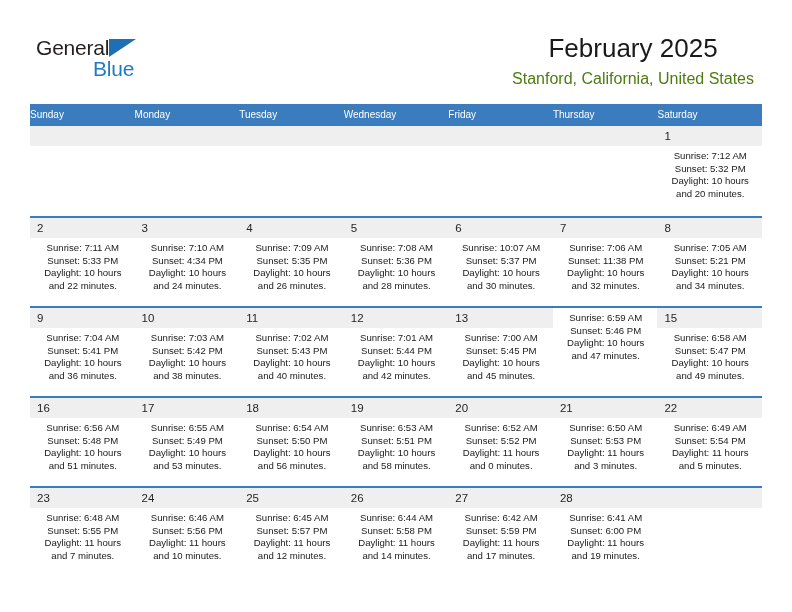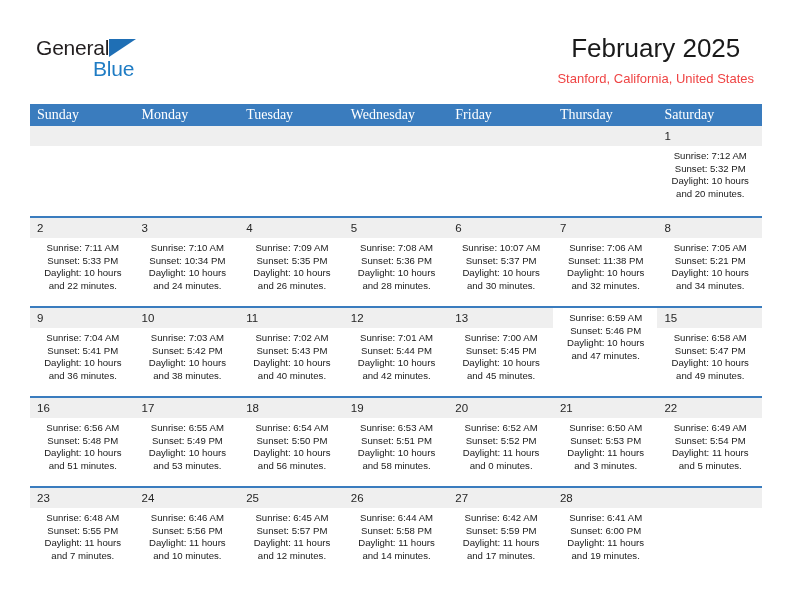--- a/index.html
+++ b/index.html
@@ -73,49 +73,47 @@
     text-align: center;
   }
   .month-title {
     font-size: 26px;
     color: #1a1a1a;
     line-height: 32px;
     white-space: nowrap;
   }
   .location-title {
     margin-top: 6px;
-    font-size: 13px;
-    color: #ef4444;
+    font-size: 16px;
+    color: #4d7c0f;
     line-height: 18px;
     white-space: nowrap;
   }
 
   
   .calendar {
     position: absolute;
     left: 30px;
     top: 104px;
     width: 732px;
   }
   .weekdays {
     display: flex;
     background: #3a7cbe;
     height: 22px;
   }
   .weekday {
     flex: 1 1 0;
     min-width: 0;
     color: #ffffff;
-    font-size: 14px;
+    font-size: 10px;
     line-height: 22px;
-    padding-left: 7px;
     box-sizing: border-box;
     white-space: nowrap;
     overflow: hidden;
-    font-family: Liberation Serif, serif;
   }
 
   .week {
     display: flex;
     height: 90px;
     border-top: 2px solid #3a7cbe;
     box-sizing: border-box;
   }
   .week.first {
     border-top: none;
@@ -220,21 +218,21 @@
               <div>Sunrise: 7:11 AM</div>
               <div>Sunset: 5:33 PM</div>
               <div>Daylight: 10 hours</div>
               <div>and 22 minutes.</div>
             </div>
           </div>
           <div class="day-cell">
             <div class="day-number">3</div>
             <div class="day-info">
               <div>Sunrise: 7:10 AM</div>
-              <div>Sunset: 10:34 PM</div>
+              <div>Sunset: 4:34 PM</div>
               <div>Daylight: 10 hours</div>
               <div>and 24 minutes.</div>
             </div>
           </div>
           <div class="day-cell">
             <div class="day-number">4</div>
             <div class="day-info">
               <div>Sunrise: 7:09 AM</div>
               <div>Sunset: 5:35 PM</div>
               <div>Daylight: 10 hours</div>

